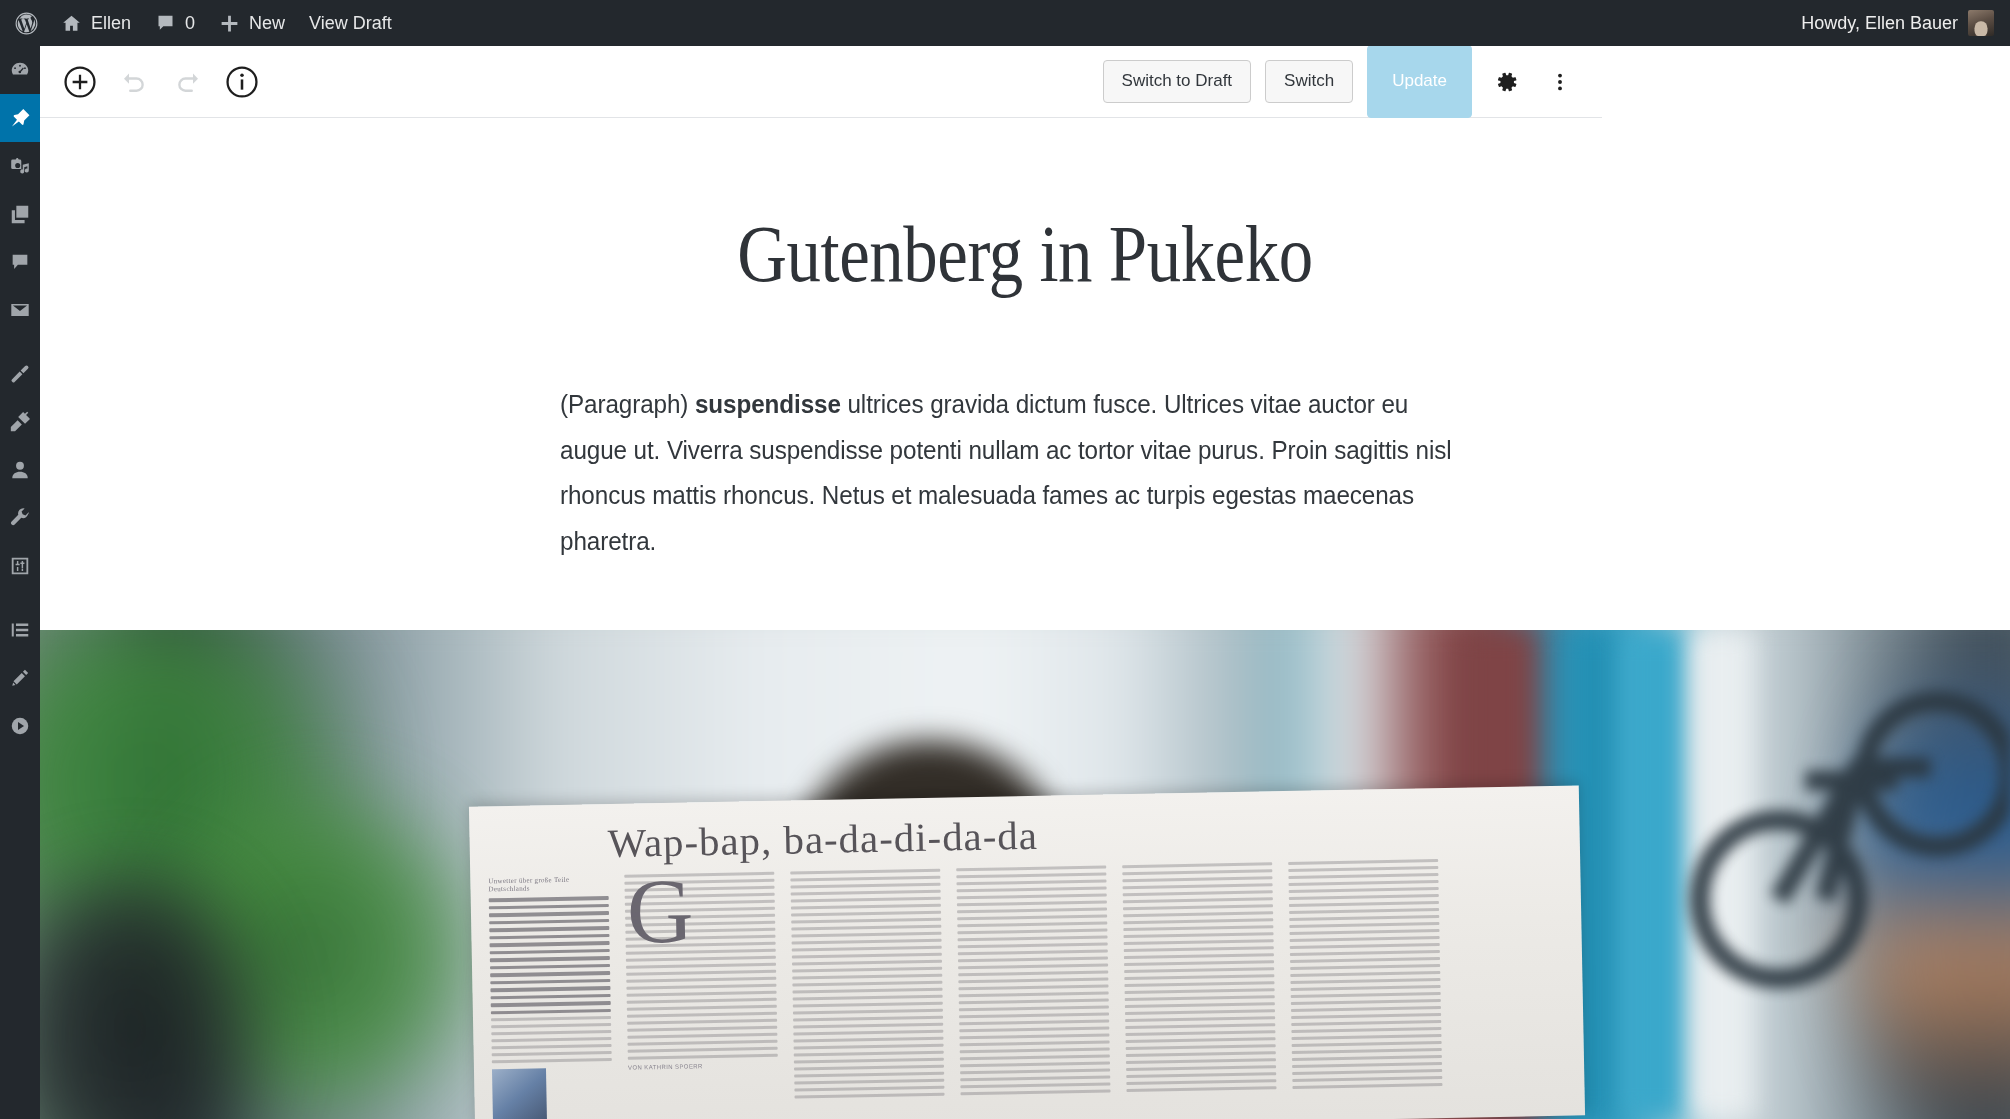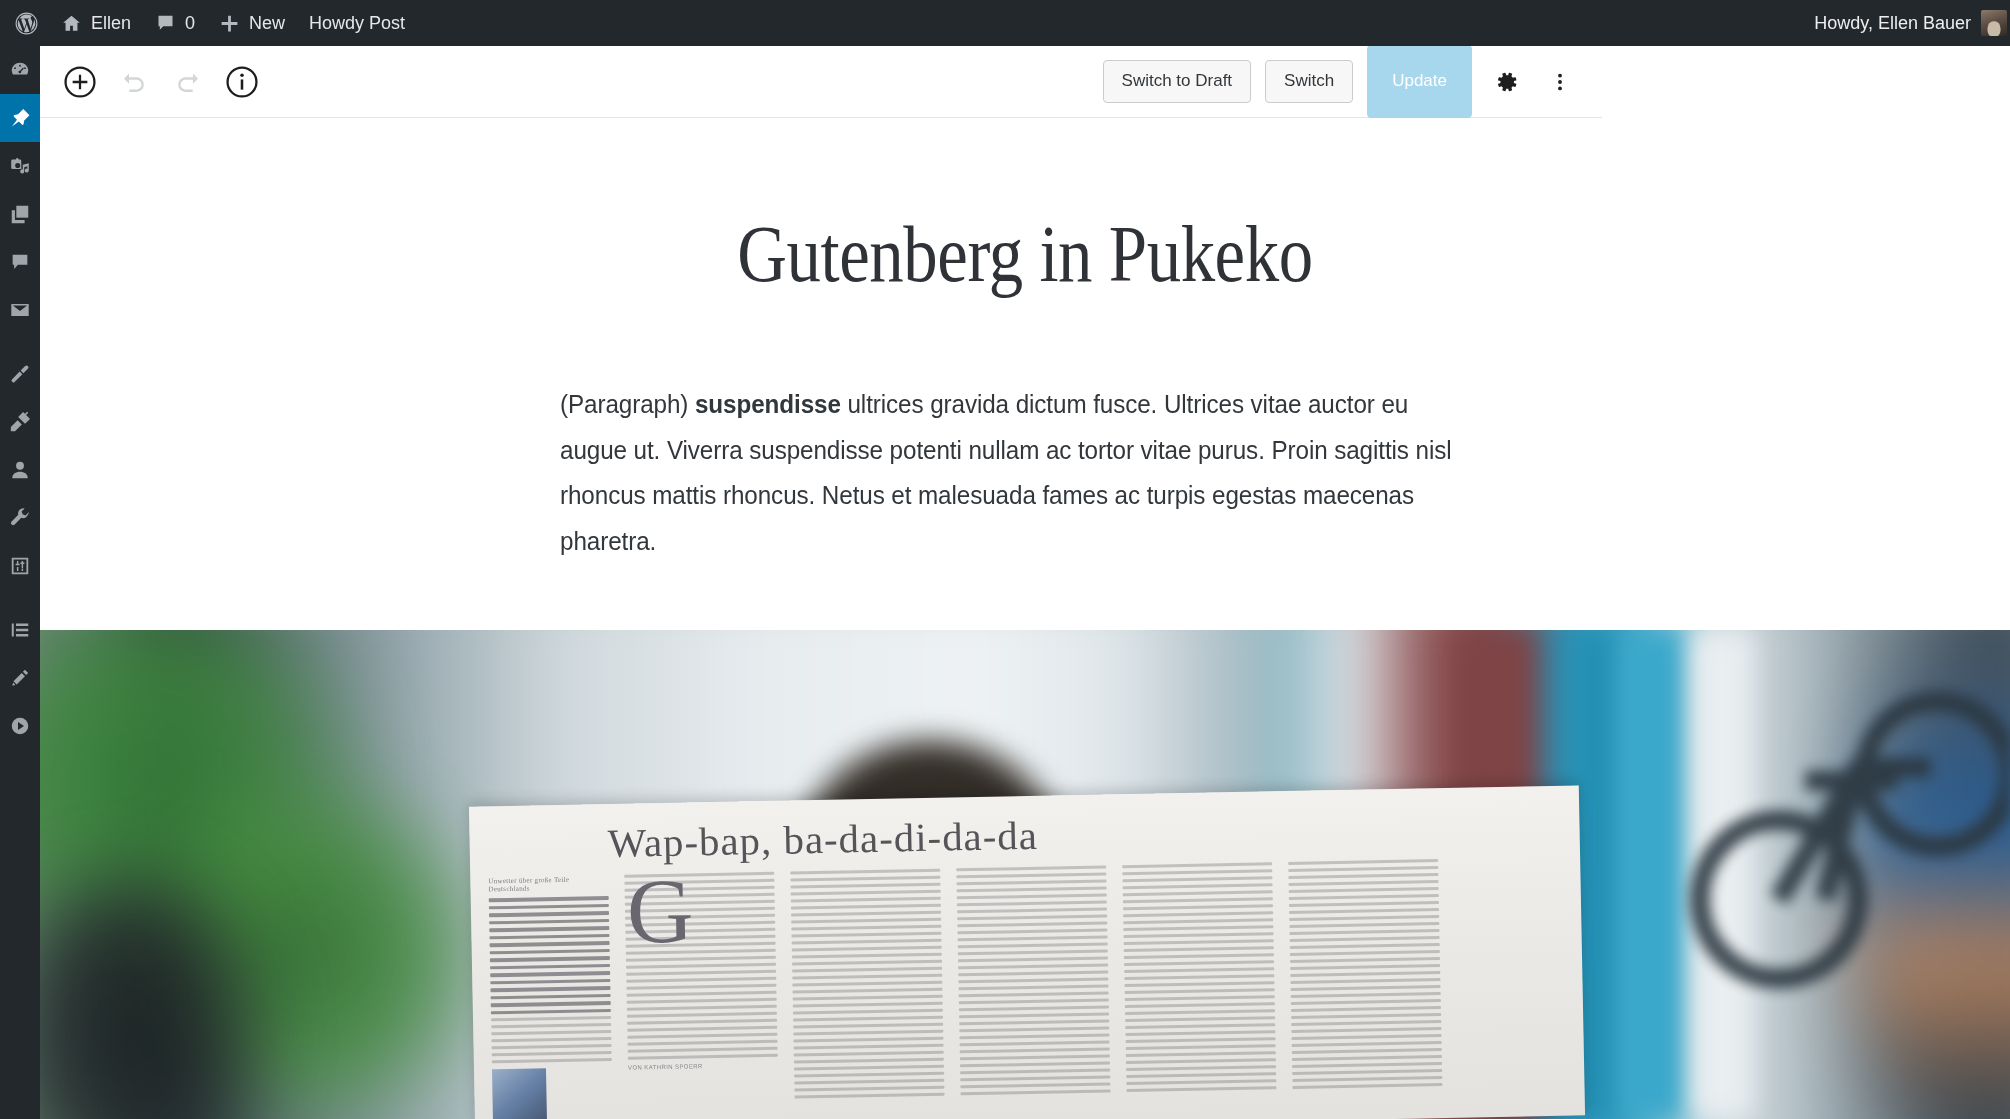--- a/index.html
+++ b/index.html
@@ -19,21 +19,21 @@
     z-index: 40;
   }
   .ab-item {
     display: flex; align-items: center; gap: 9px;
     height: 46px; padding: 0 12px;
     color: #e6e7e8; font-size: 18px; line-height: 1;
     white-space: nowrap;
   }
   .ab-item.logo { padding-left: 14px; padding-right: 10px; }
   .ab-spacer { flex: 1 1 auto; }
-  .ab-right { display: flex; align-items: center; padding-right: 3px; gap: 10px; }
+  .ab-right { display: flex; align-items: center; padding-right: 16px; gap: 10px; }
   .ab-right .name { color: #eee; font-size: 18px; }
   .avatar {
     width: 26px; height: 26px; border-radius: 2px;
     background: linear-gradient(160deg,#8c7a6b 0%,#5d4f45 45%,#2f2a26 100%);
     position: relative; overflow: hidden; flex: none;
   }
   .avatar::after{
     content:""; position:absolute; left:50%; top:52%;
     width:13px; height:15px; transform:translate(-50%,-18%);
     background:#c9b9a7; border-radius:46% 46% 38% 38%;
@@ -233,21 +233,21 @@
   </div>
 
   <div class="ab-item">
     <svg class="ico-ab" viewBox="0 0 24 24">
       <path d="M10.4 3h3.2v7.4H21v3.2h-7.4V21h-3.2v-7.4H3v-3.2h7.4V3z"></path>
     </svg>
     <span>New</span>
   </div>
 
   <div class="ab-item">
-    <span>Howdy Post</span>
+    <span>View Draft</span>
   </div>
 
   <div class="ab-spacer"></div>
 
   <div class="ab-right">
     <span class="name">Howdy, Ellen Bauer</span>
     <span class="avatar"></span>
   </div>
 </div>
 

